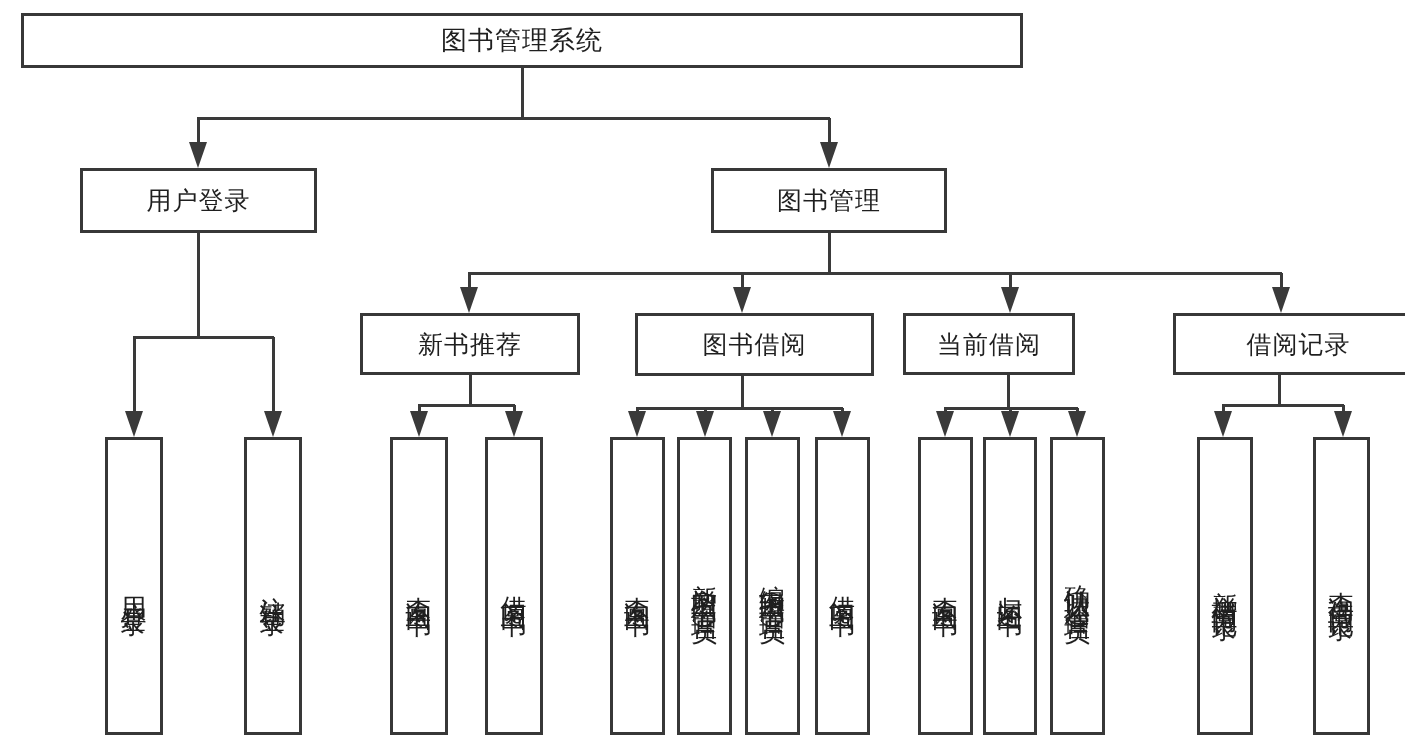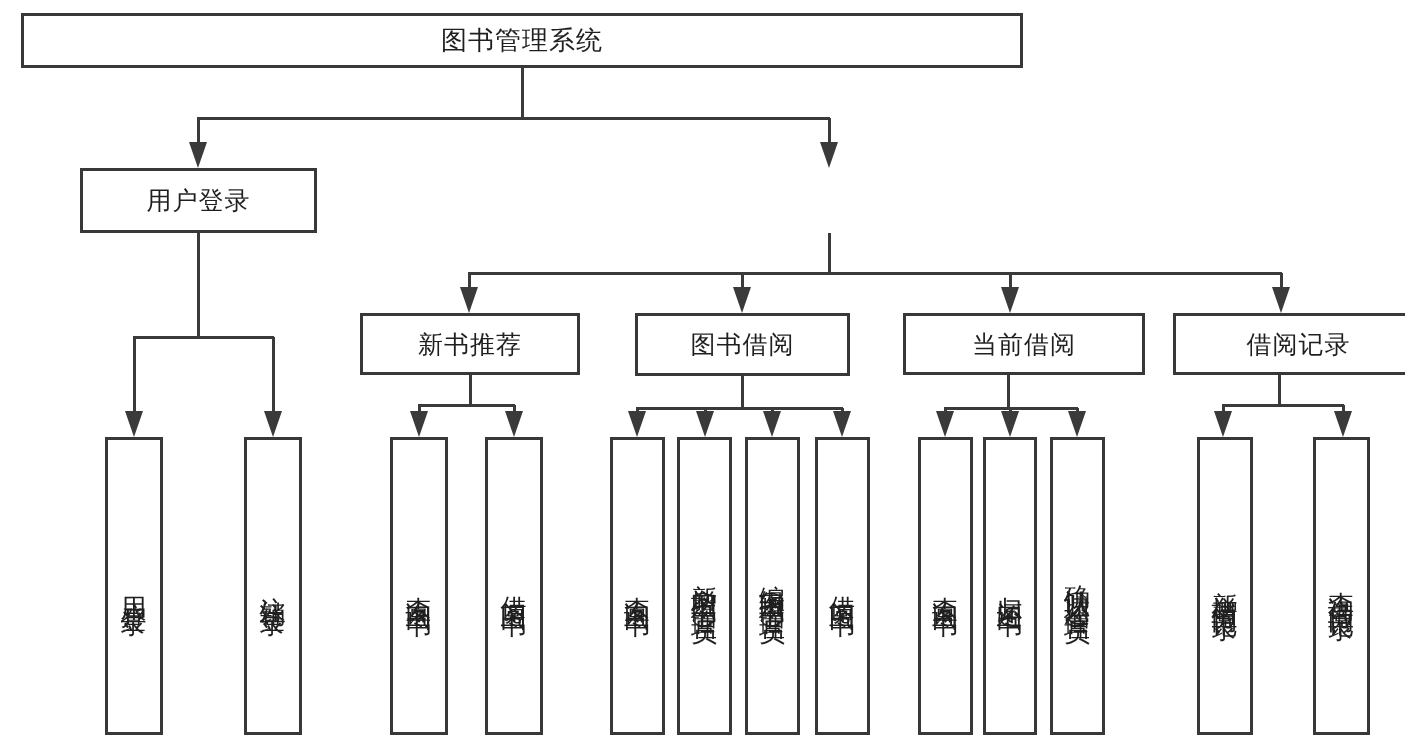--- a/index.html
+++ b/index.html
@@ -54,24 +54,25 @@
   }
 </style>
 </head>
 <body>
 
 <div class="canvas">
 
   <div class="node root" style="left:21px;top:13px;width:1002px;height:55px">图书管理系统</div>
 
   <div class="node" style="left:80px;top:168px;width:237px;height:65px">用户登录</div>
+  <div class="node" style="left:711px;top:168px;width:236px;height:65px">图书管理</div>
 
   <div class="node" style="left:360px;top:313px;width:220px;height:62px">新书推荐</div>
-  <div class="node" style="left:635px;top:313px;width:215px;height:63px">图书借阅</div>
-  <div class="node" style="left:903px;top:313px;width:242px;height:62px">当前借阅</div>
+  <div class="node" style="left:635px;top:313px;width:239px;height:63px">图书借阅</div>
+  <div class="node" style="left:903px;top:313px;width:172px;height:62px">当前借阅</div>
   <div class="node" style="left:1173px;top:313px;width:251px;height:62px">借阅记录</div>
 
   <div class="node leaf" style="left:105px;top:437px;width:58px;height:298px">用户登录</div>
   <div class="node leaf" style="left:244px;top:437px;width:58px;height:298px">注销登录</div>
 
   <div class="node leaf" style="left:390px;top:437px;width:58px;height:298px">查询图书</div>
   <div class="node leaf" style="left:485px;top:437px;width:58px;height:298px">借阅图书</div>
 
   <div class="node leaf" style="left:610px;top:437px;width:55px;height:298px">查询图书</div>
   <div class="node leaf" style="left:677px;top:437px;width:55px;height:298px">新增图书（管理员）</div>

